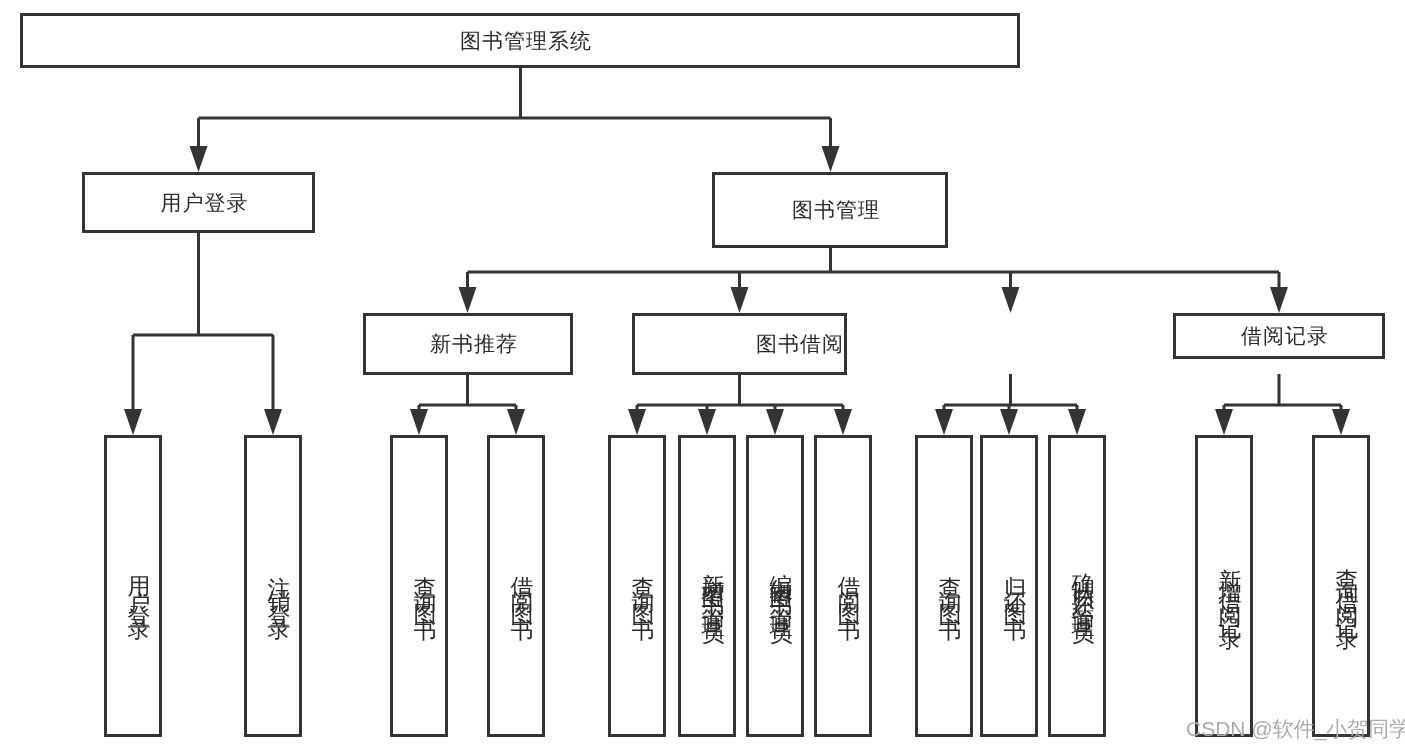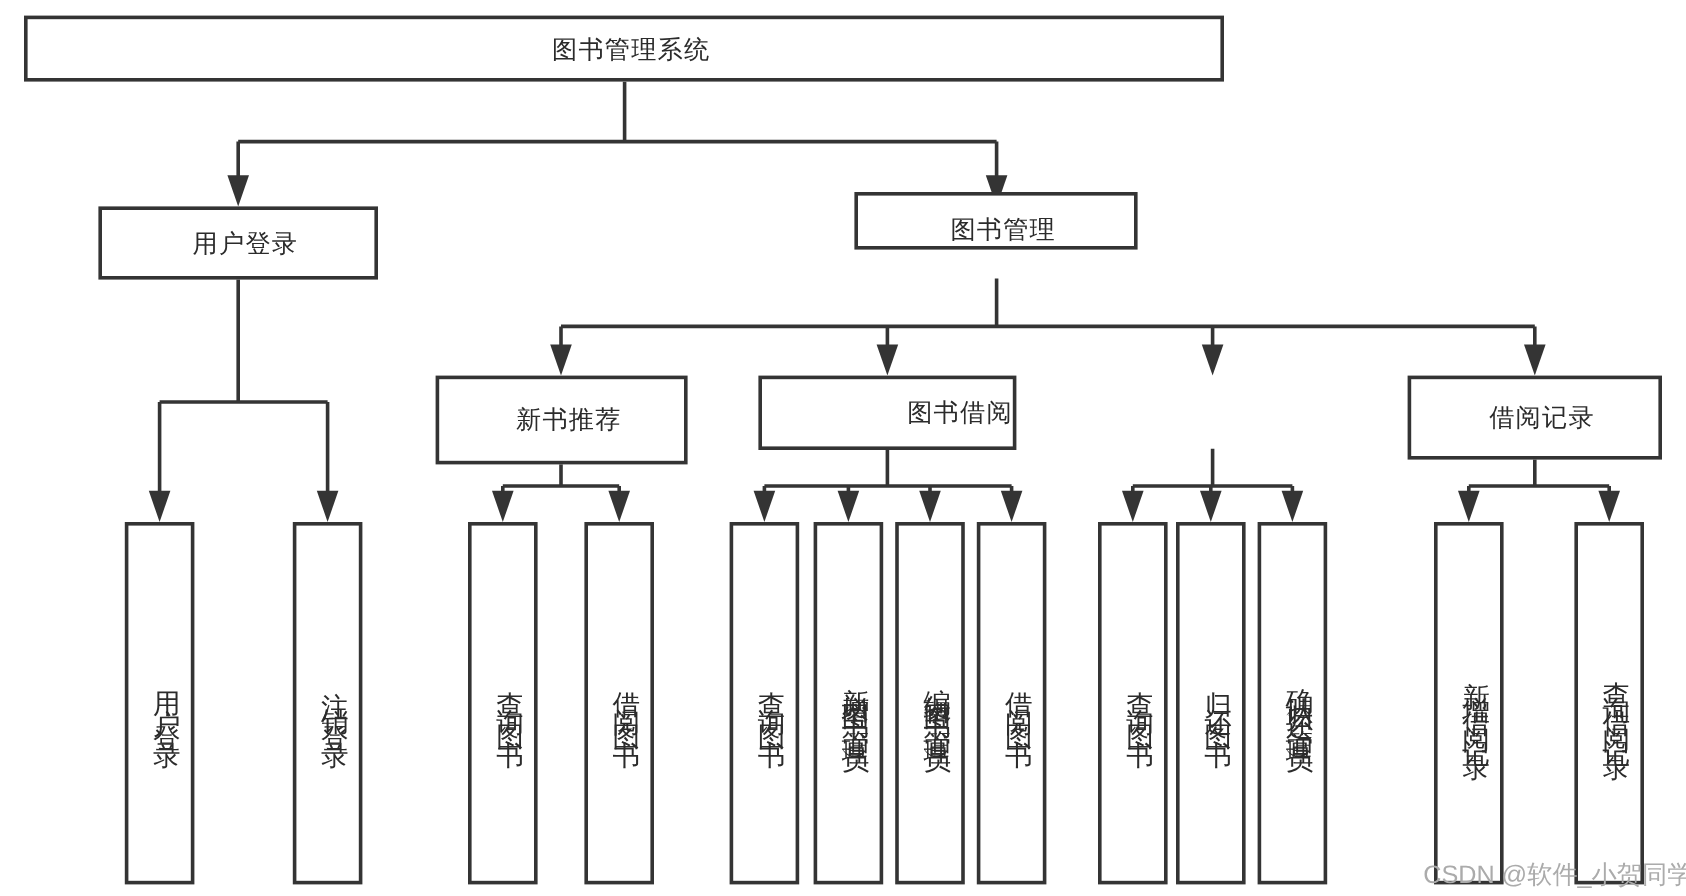--- a/index.html
+++ b/index.html
@@ -119,31 +119,31 @@
       </g>
   </svg>
 
   <div class="node hbox" style="left:20px; top:13px; width:1000px; height:55px;">
     <span>图书管理系统</span>
   </div>
 
   <div class="node hbox" style="left:82px; top:172px; width:233px; height:61px;">
     <span>用户登录</span>
   </div>
-  <div class="node hbox" style="left:712px; top:160px; width:236px; height:48px;align-items:flex-end;">
+  <div class="node hbox" style="left:712px; top:172px; width:236px; height:76px;">
     <span>图书管理</span>
   </div>
 
-  <div class="node hbox" style="left:363px; top:313px; width:210px; height:74px;">
+  <div class="node hbox" style="left:363px; top:313px; width:210px; height:62px;">
     <span>新书推荐</span>
   </div>
   <div class="node hbox" style="left:632px; top:313px; width:215px; height:62px;justify-content:flex-end;">
     <span>图书借阅</span>
   </div>
-  <div class="node hbox" style="left:1173px; top:313px; width:212px; height:70px;">
+  <div class="node hbox" style="left:1173px; top:313px; width:212px; height:46px;">
     <span>借阅记录</span>
   </div>
 
   <div class="node vbox v-short" style="left:104px; top:435px; width:58px; height:302px;">
     <span class="vtext">用户登录</span>
   </div>
   <div class="node vbox v-short" style="left:244px; top:435px; width:58px; height:302px;">
     <span class="vtext">注销登录</span>
   </div>
 

